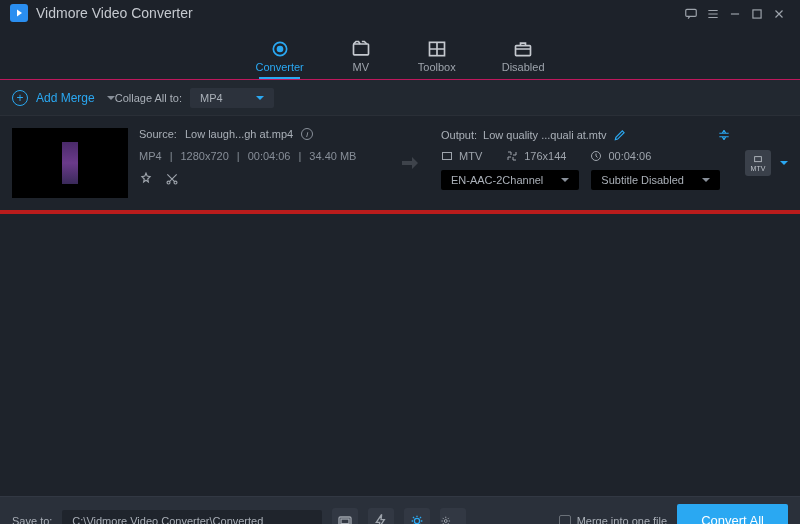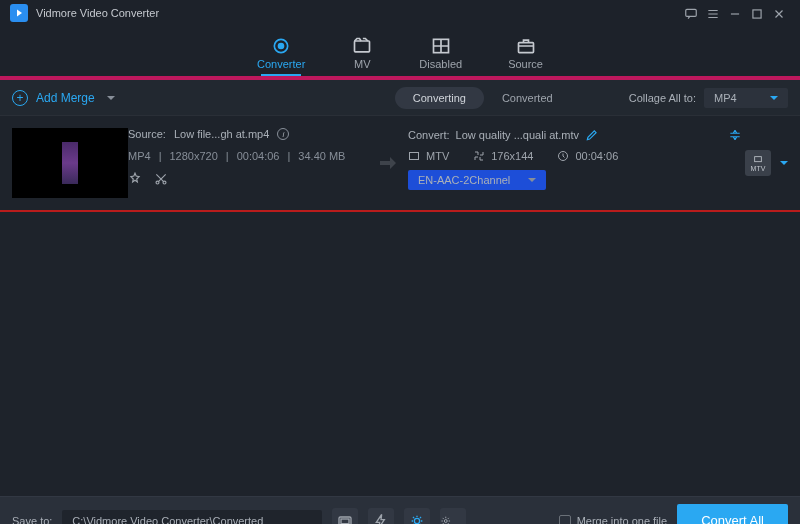--- a/index.html
+++ b/index.html
@@ -1,62 +1,62 @@
 <!DOCTYPE html>
 <html><head>
 <meta charset="utf-8">
 <style>
   * { box-sizing: border-box; margin: 0; padding: 0; font-family: "Segoe UI", Arial, sans-serif; }
   body { width: 800px; height: 524px; background: #1e232b; color: #aab0b8; overflow: hidden; font-size: 12px; }
   .titlebar { height: 26px; display: flex; align-items: center; padding: 0 10px; background: #1d222a; }
   .titlebar .logo { width: 18px; height: 18px; background: #2a8ef0; border-radius: 3px; display: flex; align-items: center; justify-content: center; margin-right: 8px; }
   .titlebar .logo svg { width: 12px; height: 12px; }
-  .titlebar .title { font-size: 11px; color: #c5c9cf; }
+  .titlebar .title { font-size: 14px; color: #c5c9cf; }
   .titlebar .spacer { flex: 1; }
   .titlebar .wc { width: 22px; text-align: center; color: #9ea4ac; cursor: pointer; font-size: 13px; }
   .wc svg { width: 14px; height: 14px; vertical-align: middle; }
 
-  .navbar { height: 54px; display: flex; justify-content: center; gap: 46px; align-items: flex-end; background: #1d222a; border-bottom: 4px solid #be185d; }
+  .navbar { height: 54px; display: flex; justify-content: center; gap: 46px; align-items: flex-end; background: #1d222a; border-bottom: 1px solid #be185d; }
   .nav-item { display: flex; flex-direction: column; align-items: center; gap: 2px; padding-bottom: 6px; cursor: pointer; position: relative; }
   .nav-item .nlabel { font-size: 11px; color: #9ea4ac; }
   .nav-item.active .nlabel { color: #2aa8f2; }
   .nav-item.active::after { content: ""; position: absolute; bottom: 0; left: 4px; right: 4px; height: 2px; background: #2aa8f2; }
   .nav-icon { width: 22px; height: 20px; display: flex; align-items: center; justify-content: center; }
   .nav-icon svg { width: 22px; height: 20px; }
 
   .toolbar { height: 36px; display: flex; align-items: center; padding: 0 12px; background: #222830; border-bottom: 1px solid #2a2f37; }
   .add-btn { display: flex; align-items: center; gap: 8px; color: #2aa8f2; cursor: pointer; font-size: 12px; }
   .add-btn .plus { width: 16px; height: 16px; border: 1.5px solid #2aa8f2; border-radius: 50%; display: flex; align-items: center; justify-content: center; font-size: 12px; line-height: 1; }
   .add-btn .caret { border-top: 4px solid #888f99; border-left: 4px solid transparent; border-right: 4px solid transparent; margin-left: 4px; }
   .tabs { margin: 0 auto 0 280px; display: flex; gap: 0; }
   .tab { padding: 5px 18px; font-size: 11px; border-radius: 12px; cursor: pointer; color: #9ea4ac; }
   .tab.active { background: #323843; color: #d0d4da; }
   .convert-all { display: flex; align-items: center; gap: 8px; font-size: 11px; }
   .convert-all .dd { background: #2c323c; padding: 4px 10px; min-width: 84px; display: flex; align-items: center; justify-content: space-between; cursor: pointer; border-radius: 2px; }
   .tri { border-top: 4px solid #2aa8f2; border-left: 4px solid transparent; border-right: 4px solid transparent; }
 
   .content { height: 380px; background: #1e232b; overflow: auto; }
-  .file-row { display: flex; padding: 12px; gap: 0; border-bottom: 2px solid #b91c1c; }
+  .file-row { display: flex; padding: 12px; gap: 11px; border-bottom: 4px solid #b91c1c; }
   .thumb { width: 116px; height: 70px; background: #000; display: flex; align-items: center; justify-content: center; }
   .thumb .inner { width: 16px; height: 42px; background: linear-gradient(180deg,#4a2a6a,#6a3a8a,#3a2a5a); }
   .left-meta { flex: 0 0 240px; display: flex; flex-direction: column; gap: 10px; }
   .meta-line { font-size: 11px; color: #aab0b8; display: flex; align-items: center; gap: 8px; }
   .meta-line.sec { color: #878e98; }
   .meta-icons { display: flex; gap: 12px; }
   .icon-sm { width: 14px; height: 14px; color: #9ea4ac; cursor: pointer; }
   .icon-sm svg { width: 14px; height: 14px; }
   .arrow-big { width: 40px; display: flex; align-items: center; justify-content: center; }
   .arrow-big svg { width: 30px; height: 24px; opacity: 0.25; }
   .right-meta { flex: 1; display: flex; flex-direction: column; gap: 8px; }
   .out-line { display: flex; align-items: center; gap: 6px; font-size: 11px; }
   .out-line .sp { flex: 1; }
   .params { display: flex; gap: 24px; font-size: 11px; color: #9ea4ac; }
   .params .p { display: flex; align-items: center; gap: 6px; }
   .selects { display: flex; gap: 12px; }
-  .sel { background: #1d4ed8; padding: 4px 10px; font-size: 11px; display: flex; align-items: center; gap: 18px; justify-content: space-between; cursor: pointer; min-width: 120px; border-radius: 2px; }
+  .sel { background: #000000; padding: 4px 10px; font-size: 11px; display: flex; align-items: center; gap: 18px; justify-content: space-between; cursor: pointer; min-width: 120px; border-radius: 2px; }
   .sel .tri2 { border-top: 4px solid #888f99; border-left: 4px solid transparent; border-right: 4px solid transparent; }
   .fmt-btn { width: 32px; display: flex; flex-direction: column; align-items: center; justify-content: center; gap: 2px; cursor: pointer; }
   .fmt-box { width: 26px; height: 26px; background: #3a404a; border-radius: 3px; display: flex; align-items: center; justify-content: center; font-size: 7px; color: #c0c5cc; flex-direction: column; }
   .fmt-dd { display: flex; align-items: center; }
 
   .footer { height: 48px; display: flex; align-items: center; padding: 0 12px; gap: 10px; background: #2a303a; border-top: 1px solid #323843; }
   .footer .lbl { font-size: 11px; color: #aab0b8; }
   .footer .path { background: #1f242c; padding: 5px 10px; font-size: 11px; min-width: 260px; display: flex; align-items: center; justify-content: space-between; border-radius: 2px; cursor: pointer; }
   .footer .ico-btn { width: 26px; height: 26px; display: flex; align-items: center; justify-content: center; background: #323843; border-radius: 3px; cursor: pointer; }
   .footer .ico-btn svg, .footer .ico-btn span { width: 16px; height: 16px; color: #9ea4ac; }
@@ -126,61 +126,57 @@
     </div>
     <div class="nlabel">MV</div>
   </div>
   <div class="nav-item">
     <div class="nav-icon">
       <svg viewBox="0 0 24 24" fill="none" stroke="#c5c9cf" stroke-width="2">
           <rect x="3" y="4" width="18" height="16"></rect>
           <path d="M12 4v16M3 12h18"></path>
         </svg>
     </div>
-    <div class="nlabel">Disabled</div>
+    <div class="nlabel">Toolbox</div>
   </div>
   <div class="nav-item">
     <div class="nav-icon">
       <svg viewBox="0 0 24 24" fill="none" stroke="#c5c9cf" stroke-width="2">
           <rect x="3" y="8" width="18" height="12" rx="1"></rect>
           <path d="M3 12h18M9 8V5h6v3"></path>
         </svg>
     </div>
-    <div class="nlabel">Source</div>
+    <div class="nlabel">Disabled</div>
   </div>
 </div>
 
 <div class="toolbar">
   <div class="add-btn">
     <span class="plus">+</span>
     <span>Add Merge</span>
     <span class="caret"></span>
   </div>
-  <div class="tabs">
-    <div class="tab active">Converting</div>
-    <div class="tab">Converted</div>
-  </div>
   <div class="convert-all">
     <span>Collage All to:</span>
     <div class="dd">
       <span>MP4</span>
       <span class="tri"></span>
     </div>
   </div>
 </div>
 
 <div class="content">
   <div class="file-row">
     <div class="thumb">
         <div class="inner"></div>
       </div>
     <div class="left-meta">
       <div class="meta-line">
         <span>Source:</span>
-        <span>Low file...gh at.mp4</span>
+        <span>Low laugh...gh at.mp4</span>
         <span class="info-i">i</span>
       </div>
       <div class="meta-line sec">
         <span>MP4</span> |
         <span>1280x720</span> |
         <span>00:04:06</span> |
         <span>34.40 MB</span>
       </div>
       <div class="meta-icons">
         <span class="icon-sm">
@@ -197,21 +193,21 @@
         </span>
       </div>
     </div>
     <div class="arrow-big">
       <svg viewBox="0 0 24 24" fill="#9ea4ac">
           <path d="M4 10h10V6l6 6-6 6v-4H4z"></path>
         </svg>
     </div>
     <div class="right-meta">
       <div class="out-line">
-        <span>Convert:</span>
+        <span>Output:</span>
         <span>Low quality ...quali at.mtv</span>
         <span class="icon-sm" style="color:#2aa8f2">
           <svg viewBox="0 0 24 24" fill="none" stroke="currentColor" stroke-width="2">
               <path d="M4 20l4-1 11-11-3-3L5 16z"></path>
             </svg>
         </span>
         <span class="sp"></span>
         <span class="icon-sm" style="color:#2aa8f2">
           <svg viewBox="0 0 24 24" fill="none" stroke="currentColor" stroke-width="2">
               <path d="M4 9h16M4 15h16M12 4l-3 5M12 4l3 5M12 20l-3-5M12 20l3-5"></path>
@@ -237,20 +233,24 @@
               <path d="M12 7v5l3 3"></path>
             </svg>
             <span>00:04:06</span>
           </div>
       </div>
       <div class="selects">
         <div class="sel">
           <span>EN-AAC-2Channel</span>
           <span class="tri2"></span>
         </div>
+        <div class="sel">
+          <span>Subtitle Disabled</span>
+          <span class="tri2"></span>
+        </div>
       </div>
     </div>
     <div class="fmt-dd">
       <div class="fmt-btn">
         <div class="fmt-box">
           <svg width="12" height="10" viewBox="0 0 24 24" fill="none" stroke="#c0c5cc" stroke-width="2">
               <rect x="4" y="4" width="16" height="12"></rect>
             </svg>
           <span>MTV</span>
         </div>

